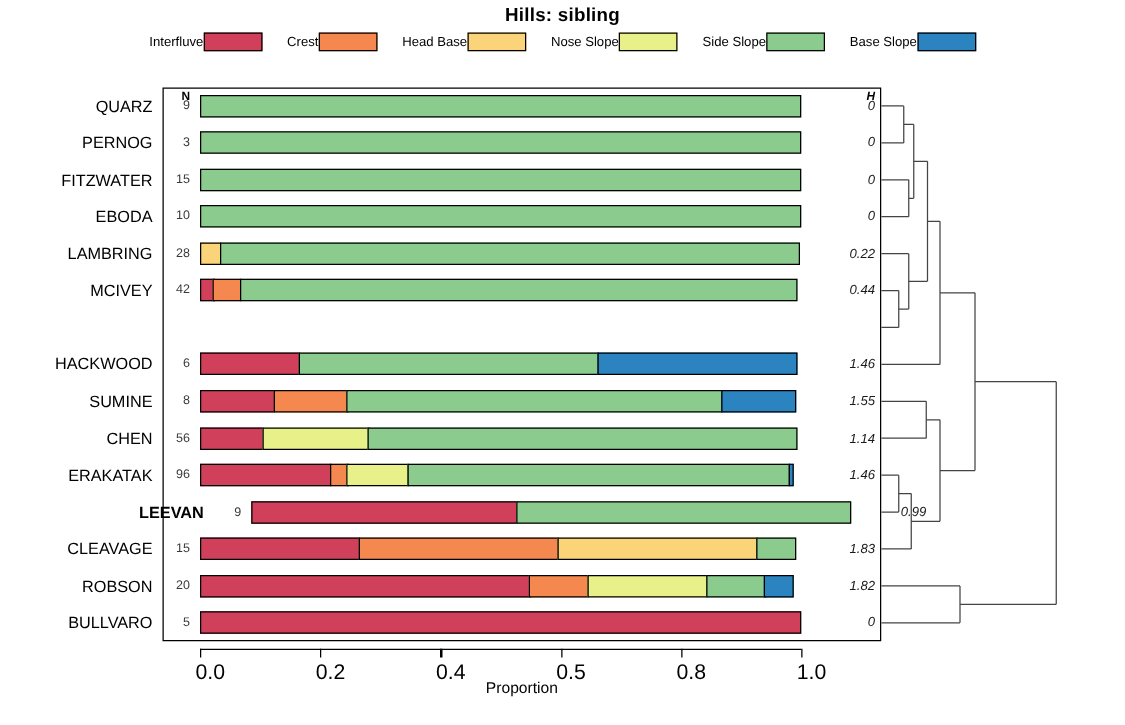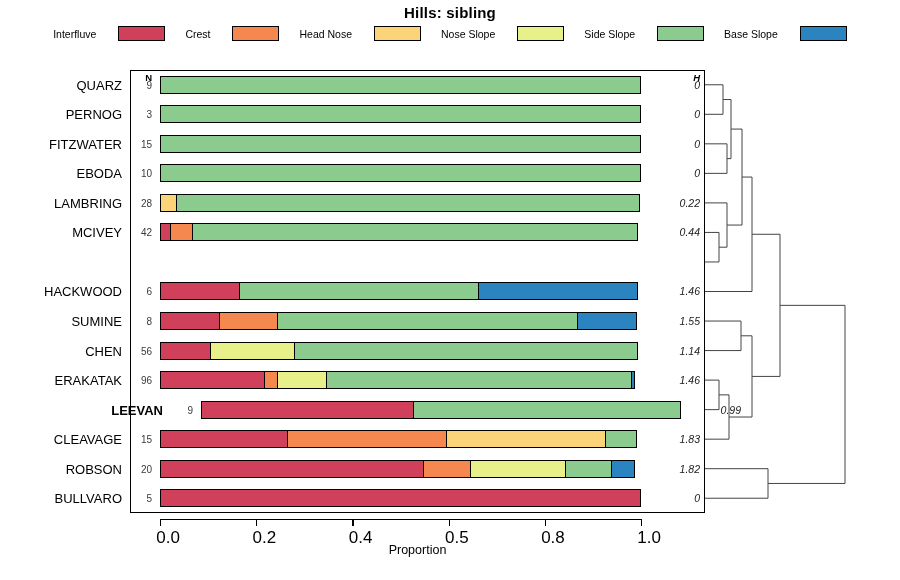--- a/index.html
+++ b/index.html
@@ -35,21 +35,21 @@
     left: 0;
     width: 900px;
     display: flex;
     justify-content: center;
     align-items: center;
     gap: 20px;
   }
   .legend-entry {
     display: flex;
     align-items: center;
-    gap: 22px;
+    gap: 0;
   }
   .legend-label {
     font-size: 10.5px;
     white-space: nowrap;
   }
   .legend-swatch {
     width: 47px;
     height: 15px;
     border: 1.3px solid #000000;
     box-sizing: border-box;
@@ -196,21 +196,21 @@
 <div id="legend">
     <div class="legend-entry">
       <span class="legend-label">Interfluve</span>
       <span class="legend-swatch" style="background: rgb(208, 64, 91);"></span>
     </div>
     <div class="legend-entry">
       <span class="legend-label">Crest</span>
       <span class="legend-swatch" style="background: rgb(245, 136, 78);"></span>
     </div>
     <div class="legend-entry">
-      <span class="legend-label">Head Nose</span>
+      <span class="legend-label">Head Base</span>
       <span class="legend-swatch" style="background: rgb(251, 211, 121);"></span>
     </div>
     <div class="legend-entry">
       <span class="legend-label">Nose Slope</span>
       <span class="legend-swatch" style="background: rgb(232, 240, 138);"></span>
     </div>
     <div class="legend-entry">
       <span class="legend-label">Side Slope</span>
       <span class="legend-swatch" style="background: rgb(140, 203, 142);"></span>
     </div>

